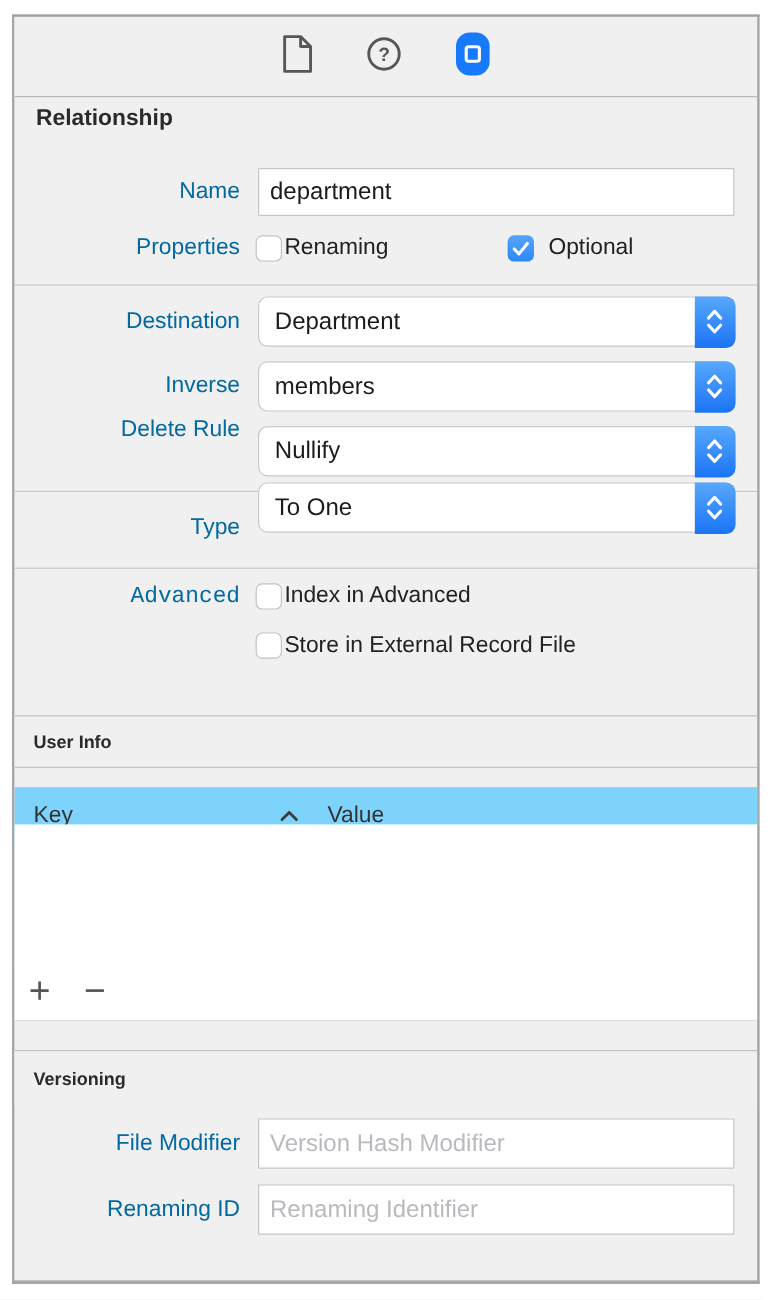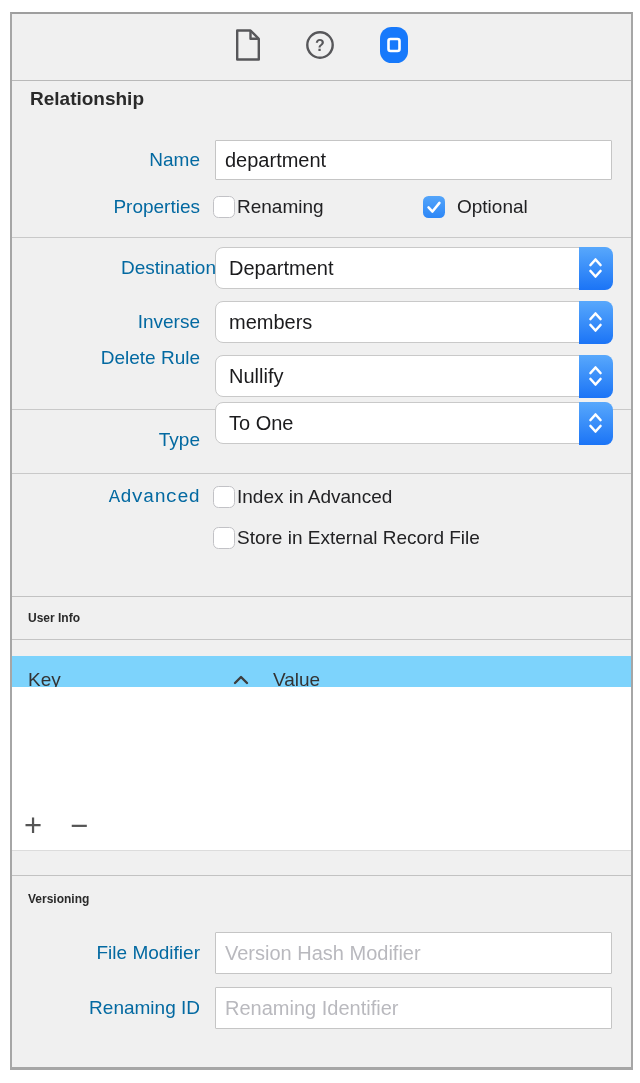--- a/index.html
+++ b/index.html
@@ -59,21 +59,21 @@
     display:flex; align-items:center; justify-content:center;
   }
   .cb svg { display:none; }
   .cb.checked { background:linear-gradient(#54a5fa, #2d87f7); border:none; }
   .cb.checked svg { display:block; }
   .cb svg polyline { fill:none; stroke:#ffffff; stroke-width:2.8; stroke-linecap:round; stroke-linejoin:round; }
   
   .strip {
     position:absolute; left:0; right:0; box-sizing:border-box; background:#f0f0f0;
     border-top:1px solid #c2c2c2; display:flex; align-items:center; padding-left:16px;
-    font-size:12px; font-weight:700; color:#2a2a2a;
+    font-size:15px; font-weight:700; color:#2a2a2a;
   }
   .thead {
     position:absolute; left:0; right:0; top:626px; height:47px;
     background:#7dd3fc; border-bottom:1px solid #c9c9c9;margin-top:16px;
   }
   .thead .hd { position:absolute; top:0; line-height:47px; font-size:19px; font-weight:500; color:#333333; }
   .sort-caret { position:absolute; left:221px; top:19px; }
   .sort-caret polyline { fill:none; stroke:#3d3d3d; stroke-width:2.4; stroke-linecap:round; stroke-linejoin:round; }
   .tbody { position:absolute; left:0; right:0; top:673px; height:118px; background:#ffffff; border-bottom:1px solid #c9c9c9; }
   .pmrow { position:absolute; left:0; right:0; top:791px; height:45px; background:#ffffff; border-bottom:1px solid #dcdcdc; }
@@ -126,21 +126,21 @@
   <div class="ctl-label" style="left:225px; top:182px; line-height:22px;">Renaming</div>
   <div class="cb checked" style="left:411px; top:182px;">
     <svg width="20" height="20" viewBox="0 0 22 22">
         <polyline points="5,11.5 9.3,16 17,6.5"></polyline>
       </svg>
   </div>
   <div class="ctl-label" style="left:445px; top:182px; line-height:22px;">Optional</div>
 
   <div class="sep" style="top:223px;"></div>
 
-  <div class="flabel" style="top:233px; line-height:42px;margin-left:16px;">Destination</div>
+  <div class="flabel" style="top:233px; line-height:42px;">Destination</div>
   <div class="dd" style="top:233px;">
     <span class="dd-text">Department</span>
     <span class="dd-cap">
       <svg width="15" height="24" viewBox="0 0 15 24">
           <polyline points="2.5,9 7.5,3.5 12.5,9"></polyline>
           <polyline points="2.5,15 7.5,20.5 12.5,15"></polyline>
         </svg>
     </span>
   </div>
 

